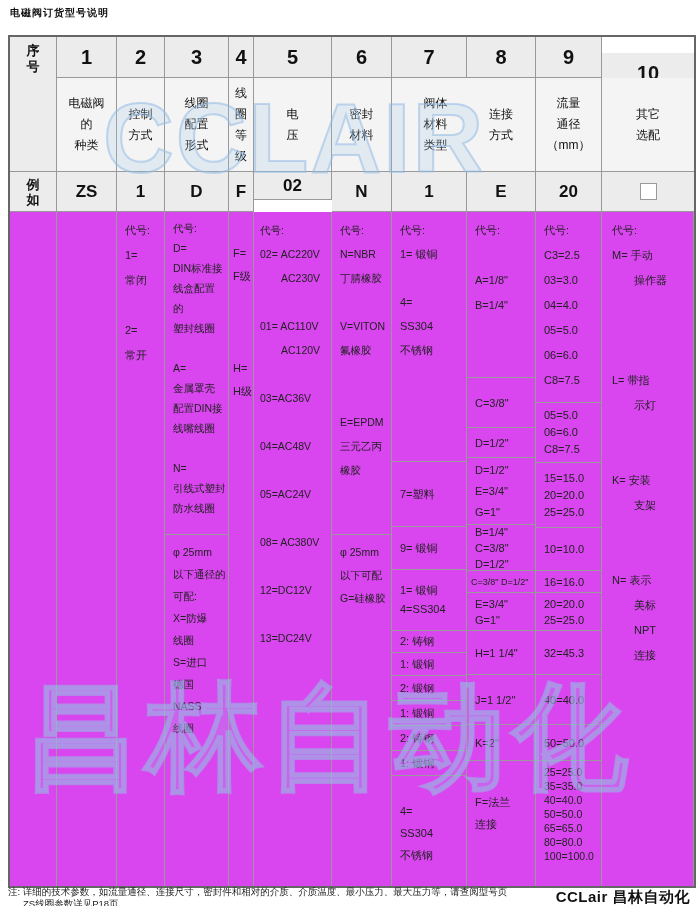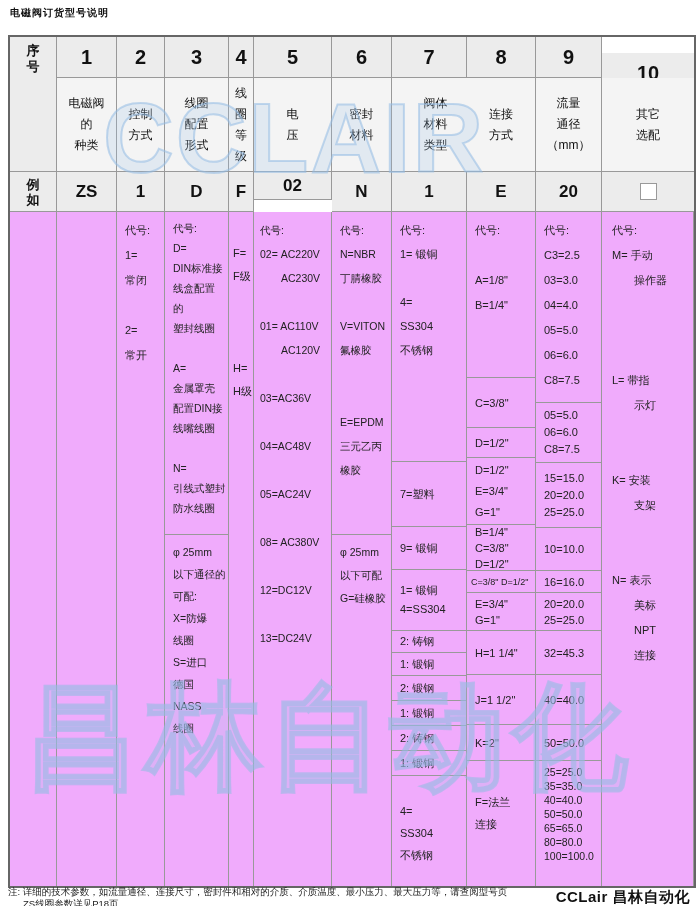--- a/index.html
+++ b/index.html
@@ -8,21 +8,21 @@
 .page{position:relative;width:700px;height:906px;background:#fff;overflow:hidden}
 .title{position:absolute;left:10px;top:6px;font-size:10px;font-weight:bold;letter-spacing:1px}
 .tbl{position:absolute;left:8px;top:35px;width:684px;height:849px;border:2px solid #666;box-sizing:content-box;background:#fff}
 .cell{position:absolute;border-right:1px solid #999;border-bottom:1px solid #999;overflow:hidden}
 .nbr{border-right:none}
 .hnum{display:flex;align-items:center;justify-content:center;font-size:20px;font-weight:bold;background:#ececec}
 .hdesc{display:flex;align-items:center;justify-content:center;text-align:center;font-size:12px;line-height:21px;white-space:pre-line;background:#f4f4f4}
 .hex{display:flex;align-items:center;justify-content:center;font-size:17px;font-weight:bold;background:#ececec}
 .rowlab{display:flex;align-items:flex-start;justify-content:center;padding-top:6px;font-size:13px;font-weight:bold;line-height:16px;white-space:pre-line;text-align:center;background:#ececec}
 .exlab{display:flex;align-items:center;justify-content:center;font-size:13px;font-weight:bold;line-height:15px;white-space:pre-line;text-align:center;background:#ececec}
-.codecol{position:absolute;top:175px;height:674px;border-right:1px solid #999;overflow:hidden;background:#f0abfc}
+.codecol{position:absolute;top:175px;height:674px;border-right:1px solid #999;overflow:hidden;background:#d946ef}
 .s{border-bottom:1px solid #999;overflow:hidden;white-space:pre-line;font-size:11px;color:#222}
 .sl{border-bottom:none}
 .top{padding:6px 0 0 8px}
 .vc{display:flex;align-items:center;padding-left:8px}
 .vcc{display:flex;flex-direction:column;justify-content:center;padding-left:8px}
 .fs105{font-size:10.5px}
 .fs9{font-size:9px;white-space:nowrap;padding-left:4px}
 .lh14{line-height:14px}.lh16{line-height:16px}.lh17{line-height:17px}.lh19{line-height:19px}
 .lh20{line-height:20px}.lh21{line-height:21px}.lh22{line-height:22px}.lh23{line-height:23px}
 .lh24{line-height:24px}.lh25{line-height:25px}

